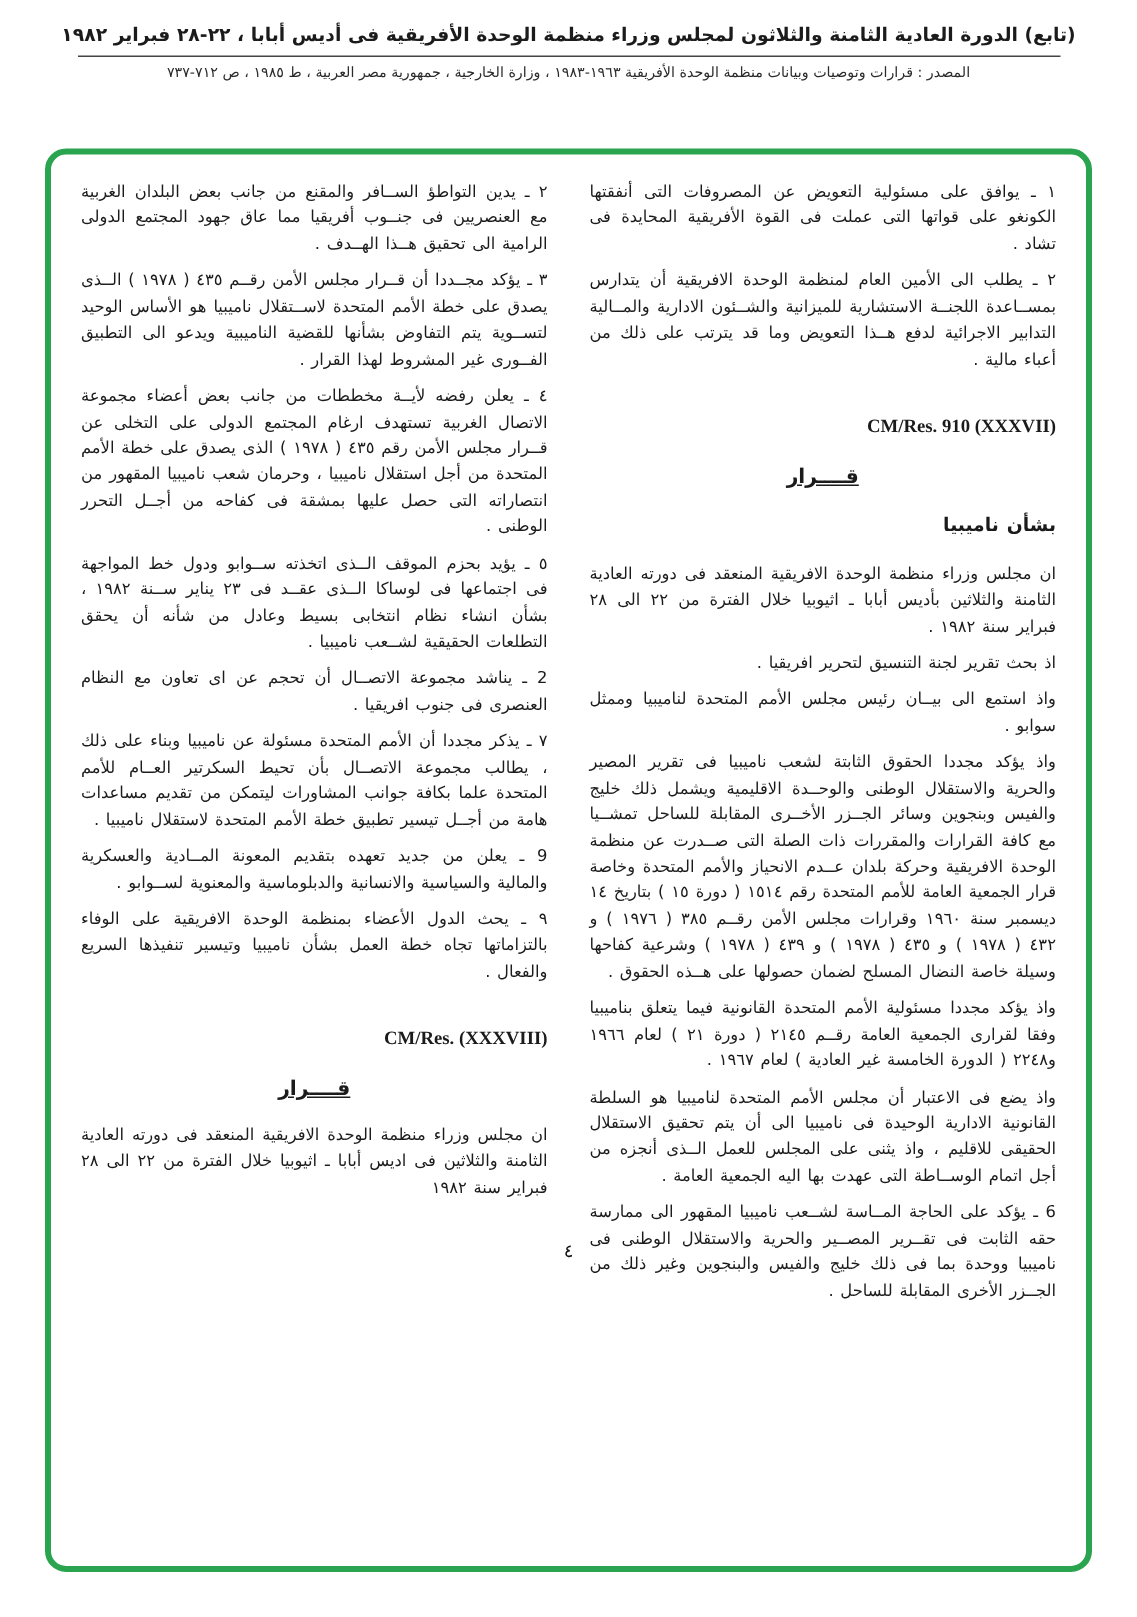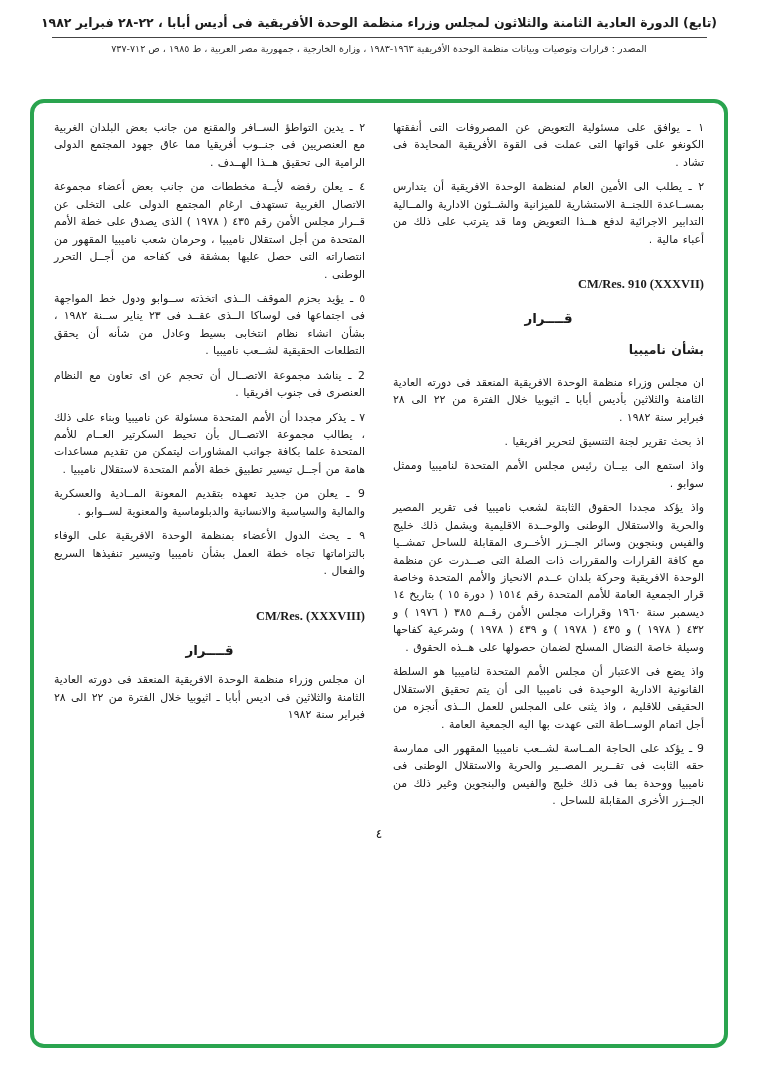--- a/index.html
+++ b/index.html
@@ -65,20 +65,21 @@
     font-weight: bold;
     font-size: 12.5px;
     margin: 26px 0 14px 0;
     word-spacing: normal;
   }
   .p.title {
     text-align: center;
     font-weight: bold;
     font-size: 13.5px;
     margin: 8px 0 10px 0;
+    text-decoration: underline;
   }
   .p.subtitle {
     font-weight: bold;
     font-size: 12.5px;
     margin: 0 0 14px 0;
   }
 
   .pagenum {
     position: absolute;
     bottom: 7px; left: 0;
@@ -104,25 +105,27 @@
       <div class="col" id="col-right">
           <p class="p body">١ ـ يوافق على مسئولية التعويض عن المصروفات التى أنفقتها الكونغو على قواتها التى عملت فى القوة الأفريقية المحايدة فى تشاد .</p>
           <p class="p body">٢ ـ يطلب الى الأمين العام لمنظمة الوحدة الافريقية أن يتدارس بمســاعدة اللجنــة الاستشارية للميزانية والشــئون الادارية والمــالية التدابير الاجرائية لدفع هــذا التعويض وما قد يترتب على ذلك من أعباء مالية .</p>
           <p class="p latin">CM/Res. 910 (XXXVII)</p>
           <p class="p title">قــــرار</p>
           <p class="p subtitle">بشأن ناميبيا</p>
           <p class="p body">ان مجلس وزراء منظمة الوحدة الافريقية المنعقد فى دورته العادية الثامنة والثلاثين بأديس أبابا ـ اثيوبيا خلال الفترة من ٢٢ الى ٢٨ فبراير سنة ١٩٨٢ .</p>
           <p class="p body">اذ بحث تقرير لجنة التنسيق لتحرير افريقيا .</p>
           <p class="p body">واذ استمع الى بيــان رئيس مجلس الأمم المتحدة لناميبيا وممثل سوابو .</p>
           <p class="p body">واذ يؤكد مجددا الحقوق الثابتة لشعب ناميبيا فى تقرير المصير والحرية والاستقلال الوطنى والوحــدة الاقليمية ويشمل ذلك خليج والفيس وبنجوين وسائر الجــزر الأخــرى المقابلة للساحل تمشــيا مع كافة القرارات والمقررات ذات الصلة التى صــدرت عن منظمة الوحدة الافريقية وحركة بلدان عــدم الانحياز والأمم المتحدة وخاصة قرار الجمعية العامة للأمم المتحدة رقم ١٥١٤ ( دورة ١٥ ) بتاريخ ١٤ ديسمبر سنة ١٩٦٠ وقرارات مجلس الأمن رقــم ٣٨٥ ( ١٩٧٦ ) و ٤٣٢ ( ١٩٧٨ ) و ٤٣٥ ( ١٩٧٨ ) و ٤٣٩ ( ١٩٧٨ ) وشرعية كفاحها وسيلة خاصة النضال المسلح لضمان حصولها على هــذه الحقوق .</p>
+          <p class="p body">واذ يؤكد مجددا مسئولية الأمم المتحدة القانونية فيما يتعلق بناميبيا وفقا لقرارى الجمعية العامة رقــم ٢١٤٥ ( دورة ٢١ ) لعام ١٩٦٦ و٢٢٤٨ ( الدورة الخامسة غير العادية ) لعام ١٩٦٧ .</p>
           <p class="p body">واذ يضع فى الاعتبار أن مجلس الأمم المتحدة لناميبيا هو السلطة القانونية الادارية الوحيدة فى ناميبيا الى أن يتم تحقيق الاستقلال الحقيقى للاقليم ، واذ يثنى على المجلس للعمل الــذى أنجزه من أجل اتمام الوســاطة التى عهدت بها اليه الجمعية العامة .</p>
-          <p class="p body">9 ـ يؤكد على الحاجة المــاسة لشــعب ناميبيا المقهور الى ممارسة حقه الثابت فى تقــرير المصــير والحرية والاستقلال الوطنى فى ناميبيا ووحدة بما فى ذلك خليج والفيس والبنجوين وغير ذلك من الجــزر الأخرى المقابلة للساحل .</p>
+          <p class="p body">6 ـ يؤكد على الحاجة المــاسة لشــعب ناميبيا المقهور الى ممارسة حقه الثابت فى تقــرير المصــير والحرية والاستقلال الوطنى فى ناميبيا ووحدة بما فى ذلك خليج والفيس والبنجوين وغير ذلك من الجــزر الأخرى المقابلة للساحل .</p>
         </div>
       <div class="col" id="col-left">
           <p class="p body">٢ ـ يدين التواطؤ الســافر والمقنع من جانب بعض البلدان الغربية مع العنصريين فى جنــوب أفريقيا مما عاق جهود المجتمع الدولى الرامية الى تحقيق هــذا الهــدف .</p>
+          <p class="p body">٣ ـ يؤكد مجــددا أن قــرار مجلس الأمن رقــم ٤٣٥ ( ١٩٧٨ ) الــذى يصدق على خطة الأمم المتحدة لاســتقلال ناميبيا هو الأساس الوحيد لتســوية يتم التفاوض بشأنها للقضية الناميبية ويدعو الى التطبيق الفــورى غير المشروط لهذا القرار .</p>
           <p class="p body">٤ ـ يعلن رفضه لأيــة مخططات من جانب بعض أعضاء مجموعة الاتصال الغربية تستهدف ارغام المجتمع الدولى على التخلى عن قــرار مجلس الأمن رقم ٤٣٥ ( ١٩٧٨ ) الذى يصدق على خطة الأمم المتحدة من أجل استقلال ناميبيا ، وحرمان شعب ناميبيا المقهور من انتصاراته التى حصل عليها بمشقة فى كفاحه من أجــل التحرر الوطنى .</p>
           <p class="p body">٥ ـ يؤيد بحزم الموقف الــذى اتخذته ســوابو ودول خط المواجهة فى اجتماعها فى لوساكا الــذى عقــد فى ٢٣ يناير ســنة ١٩٨٢ ، بشأن انشاء نظام انتخابى بسيط وعادل من شأنه أن يحقق التطلعات الحقيقية لشــعب ناميبيا .</p>
           <p class="p body">2 ـ يناشد مجموعة الاتصــال أن تحجم عن اى تعاون مع النظام العنصرى فى جنوب افريقيا .</p>
           <p class="p body">٧ ـ يذكر مجددا أن الأمم المتحدة مسئولة عن ناميبيا وبناء على ذلك ، يطالب مجموعة الاتصــال بأن تحيط السكرتير العــام للأمم المتحدة علما بكافة جوانب المشاورات ليتمكن من تقديم مساعدات هامة من أجــل تيسير تطبيق خطة الأمم المتحدة لاستقلال ناميبيا .</p>
           <p class="p body">9 ـ يعلن من جديد تعهده بتقديم المعونة المــادية والعسكرية والمالية والسياسية والانسانية والدبلوماسية والمعنوية لســوابو .</p>
           <p class="p body">٩ ـ يحث الدول الأعضاء بمنظمة الوحدة الافريقية على الوفاء بالتزاماتها تجاه خطة العمل بشأن ناميبيا وتيسير تنفيذها السريع والفعال .</p>
           <p class="p latin">CM/Res. (XXXVIII)</p>
           <p class="p title">قــــرار</p>
           <p class="p body">ان مجلس وزراء منظمة الوحدة الافريقية المنعقد فى دورته العادية الثامنة والثلاثين فى اديس أبابا ـ اثيوبيا خلال الفترة من ٢٢ الى ٢٨ فبراير سنة ١٩٨٢</p>
         </div>

